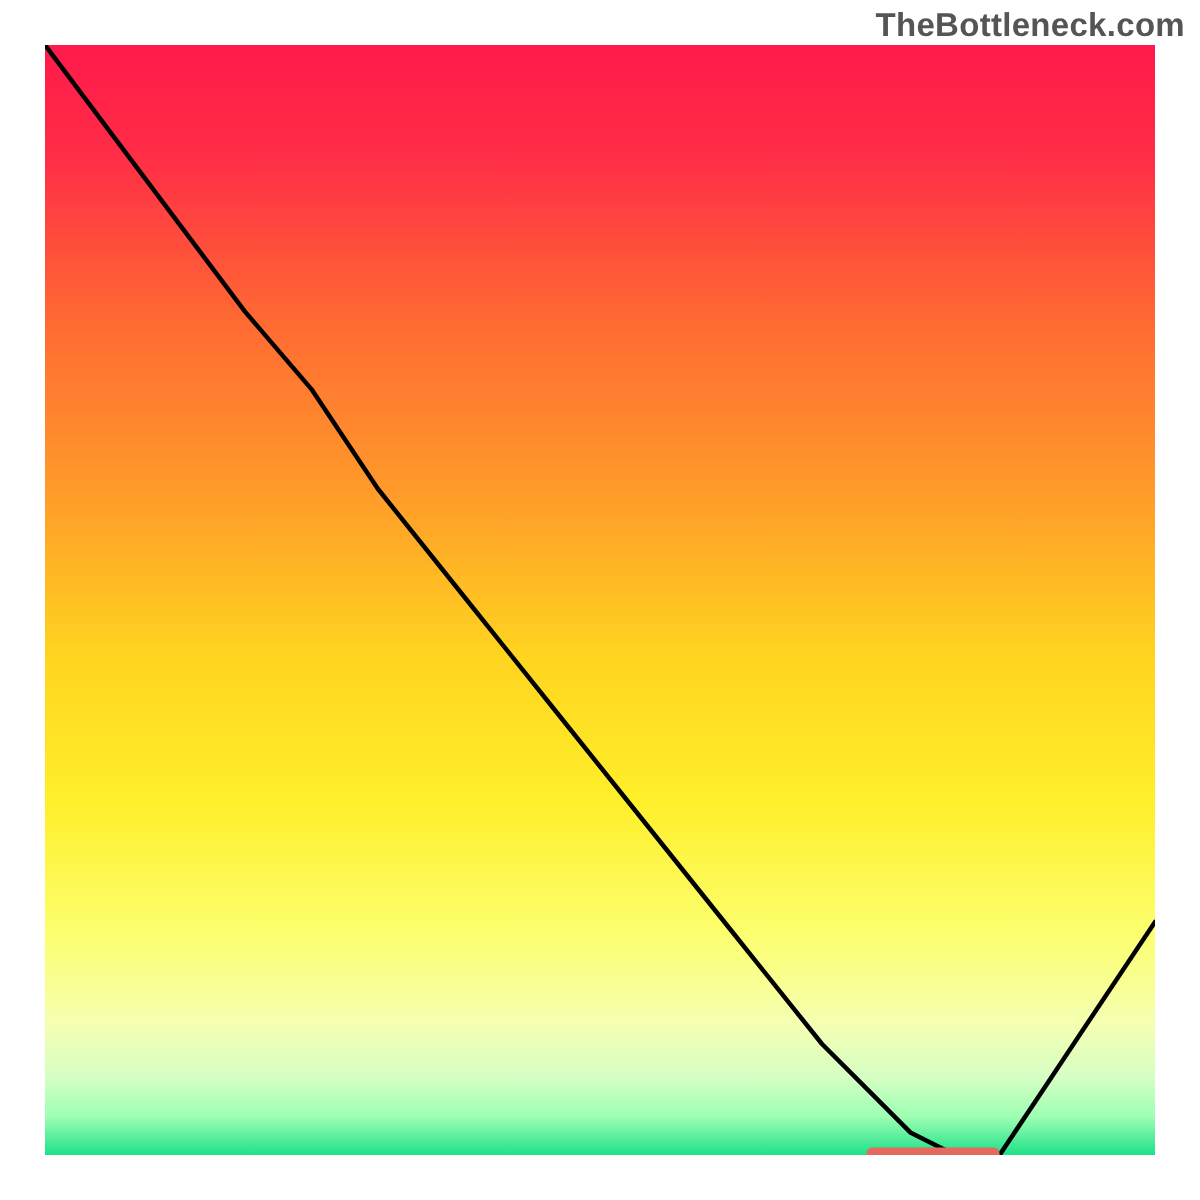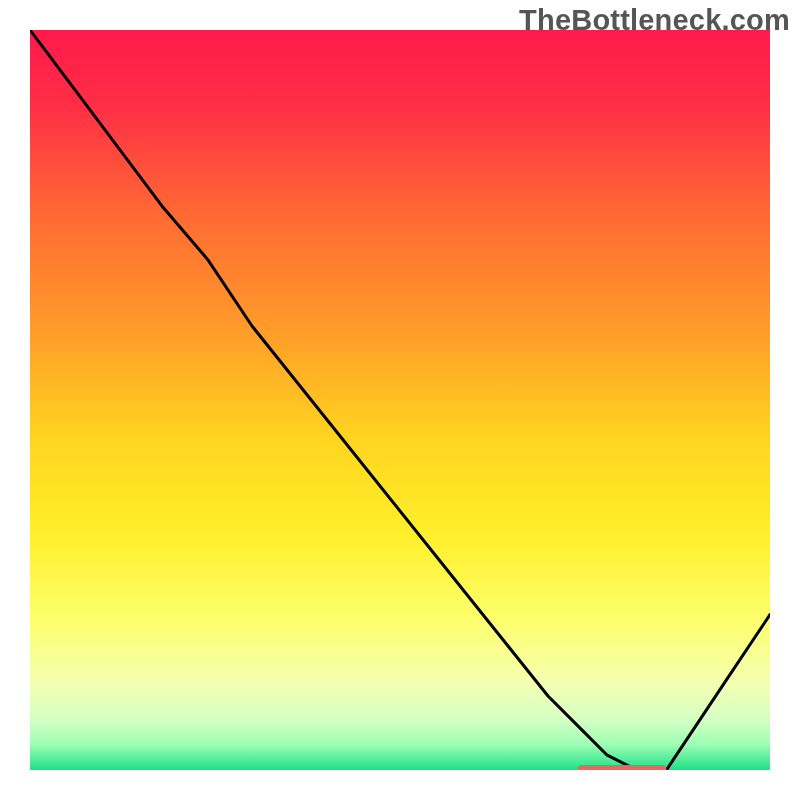--- a/index.html
+++ b/index.html
@@ -14,21 +14,21 @@
   .stage {
     position: relative;
     width: 800px;
     height: 800px;
   }
   .watermark {
     position: absolute;
     top: 4px;
     right: 10px;
     color: #555;
-    font-size: 29px;
+    font-size: 22px;
     font-weight: 600;
     letter-spacing: 0.2px;
     user-select: none;
   }
   .plot-area {
     position: absolute;
     left: 30px;
     top: 30px;
     width: 740px;
     height: 740px;

